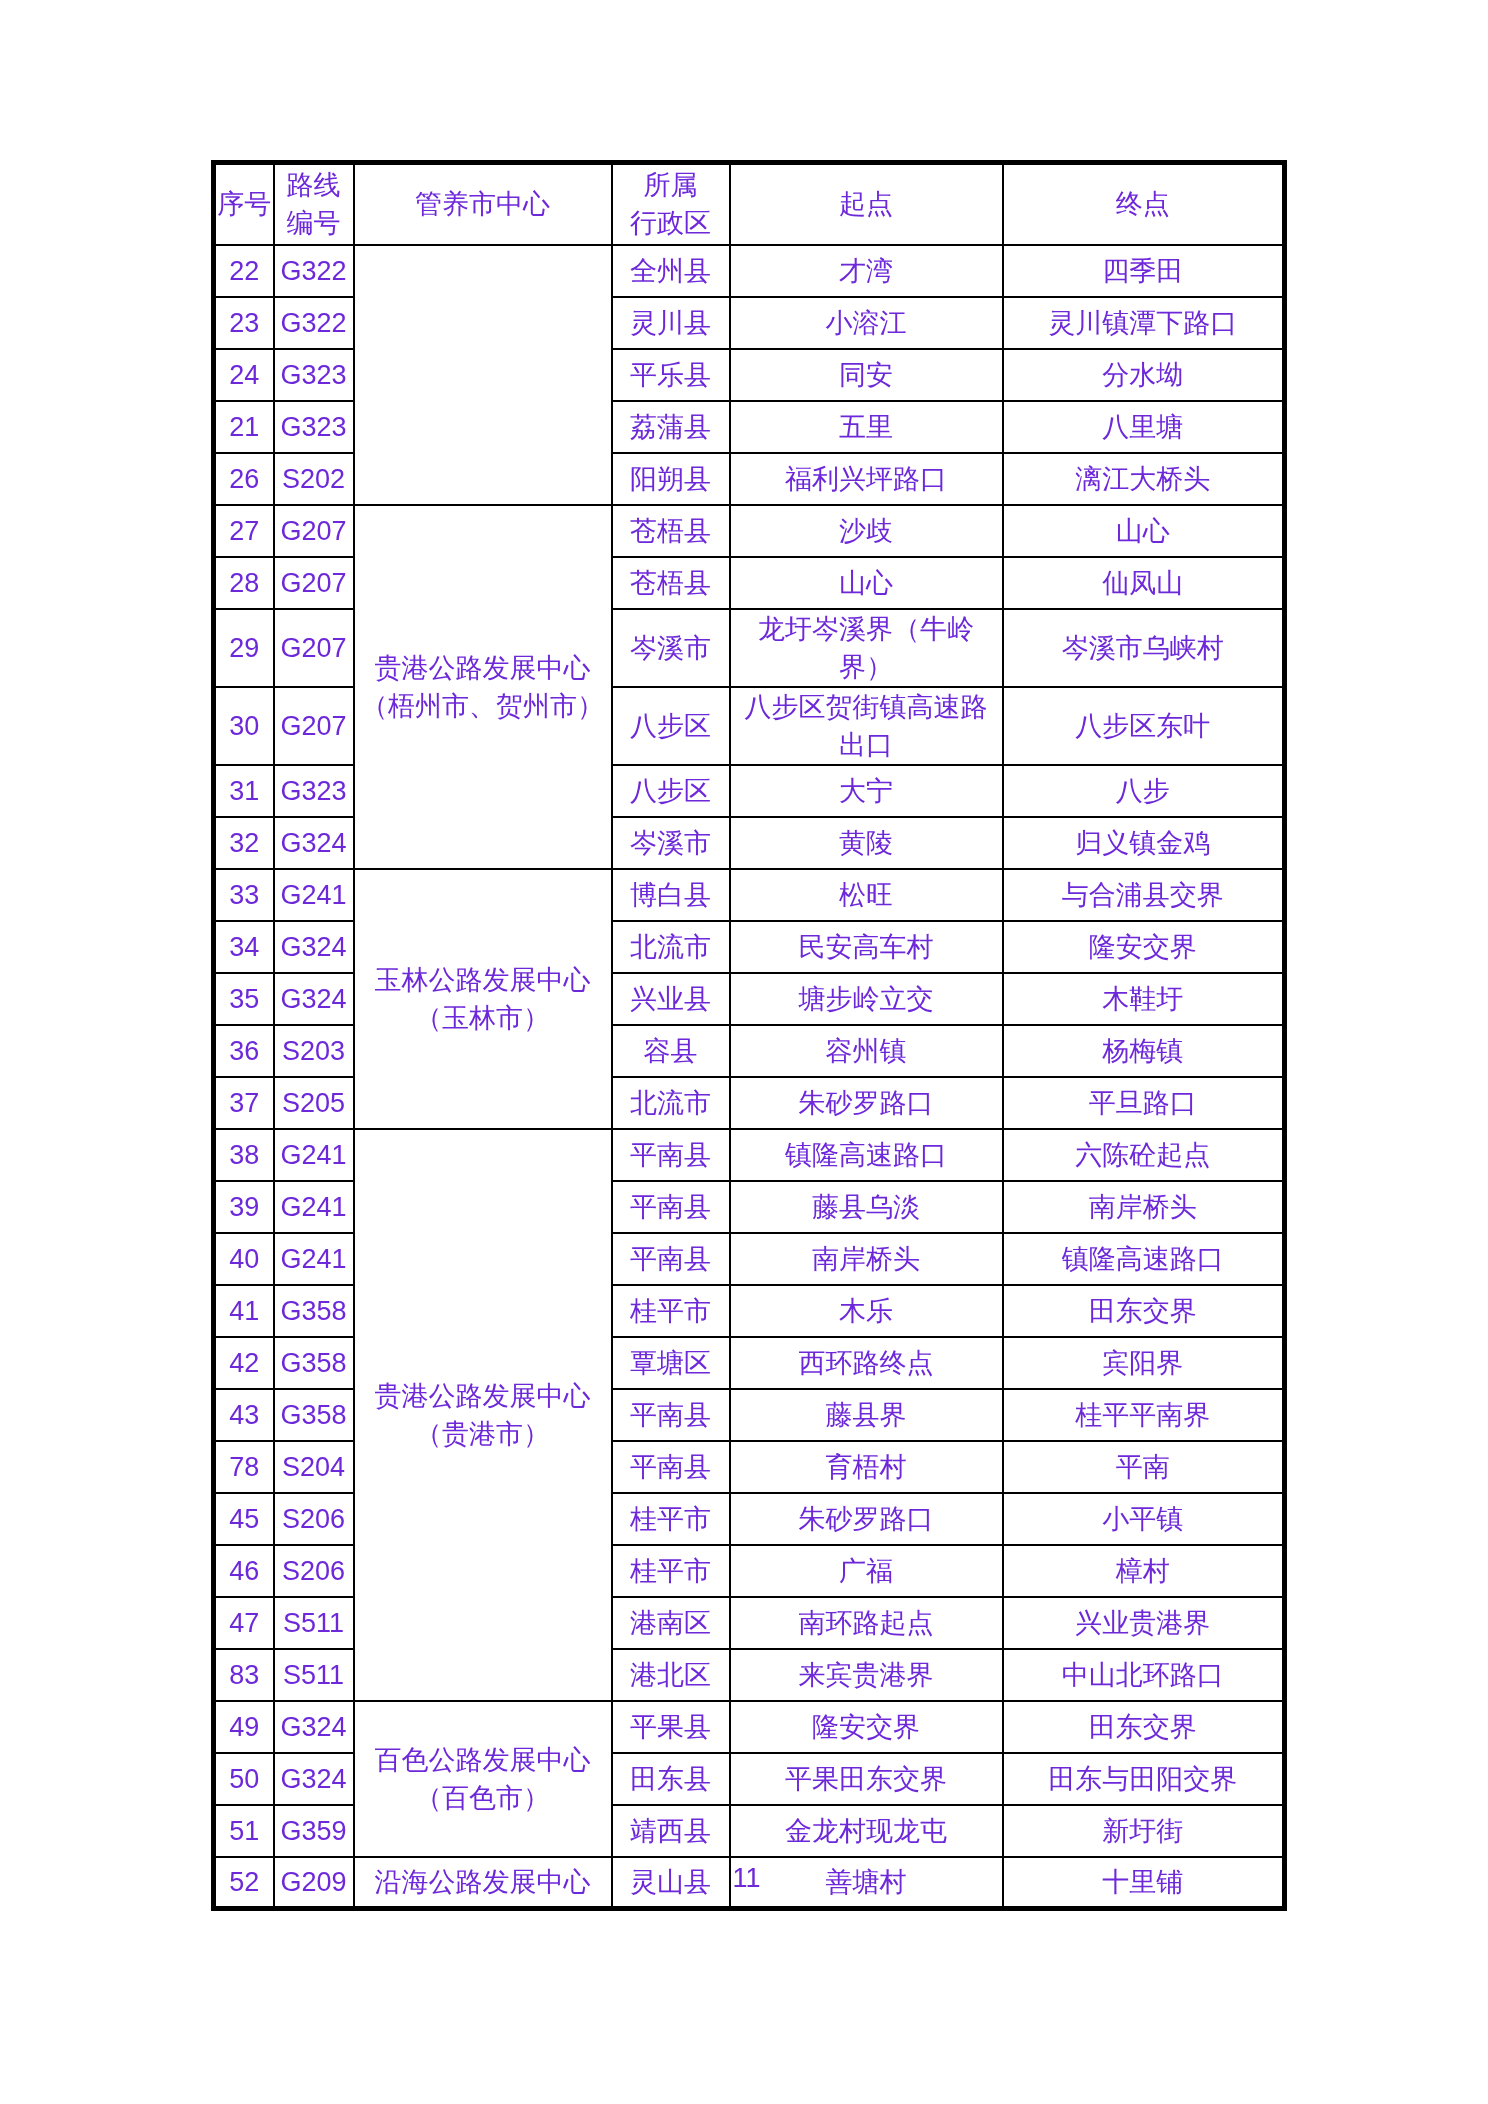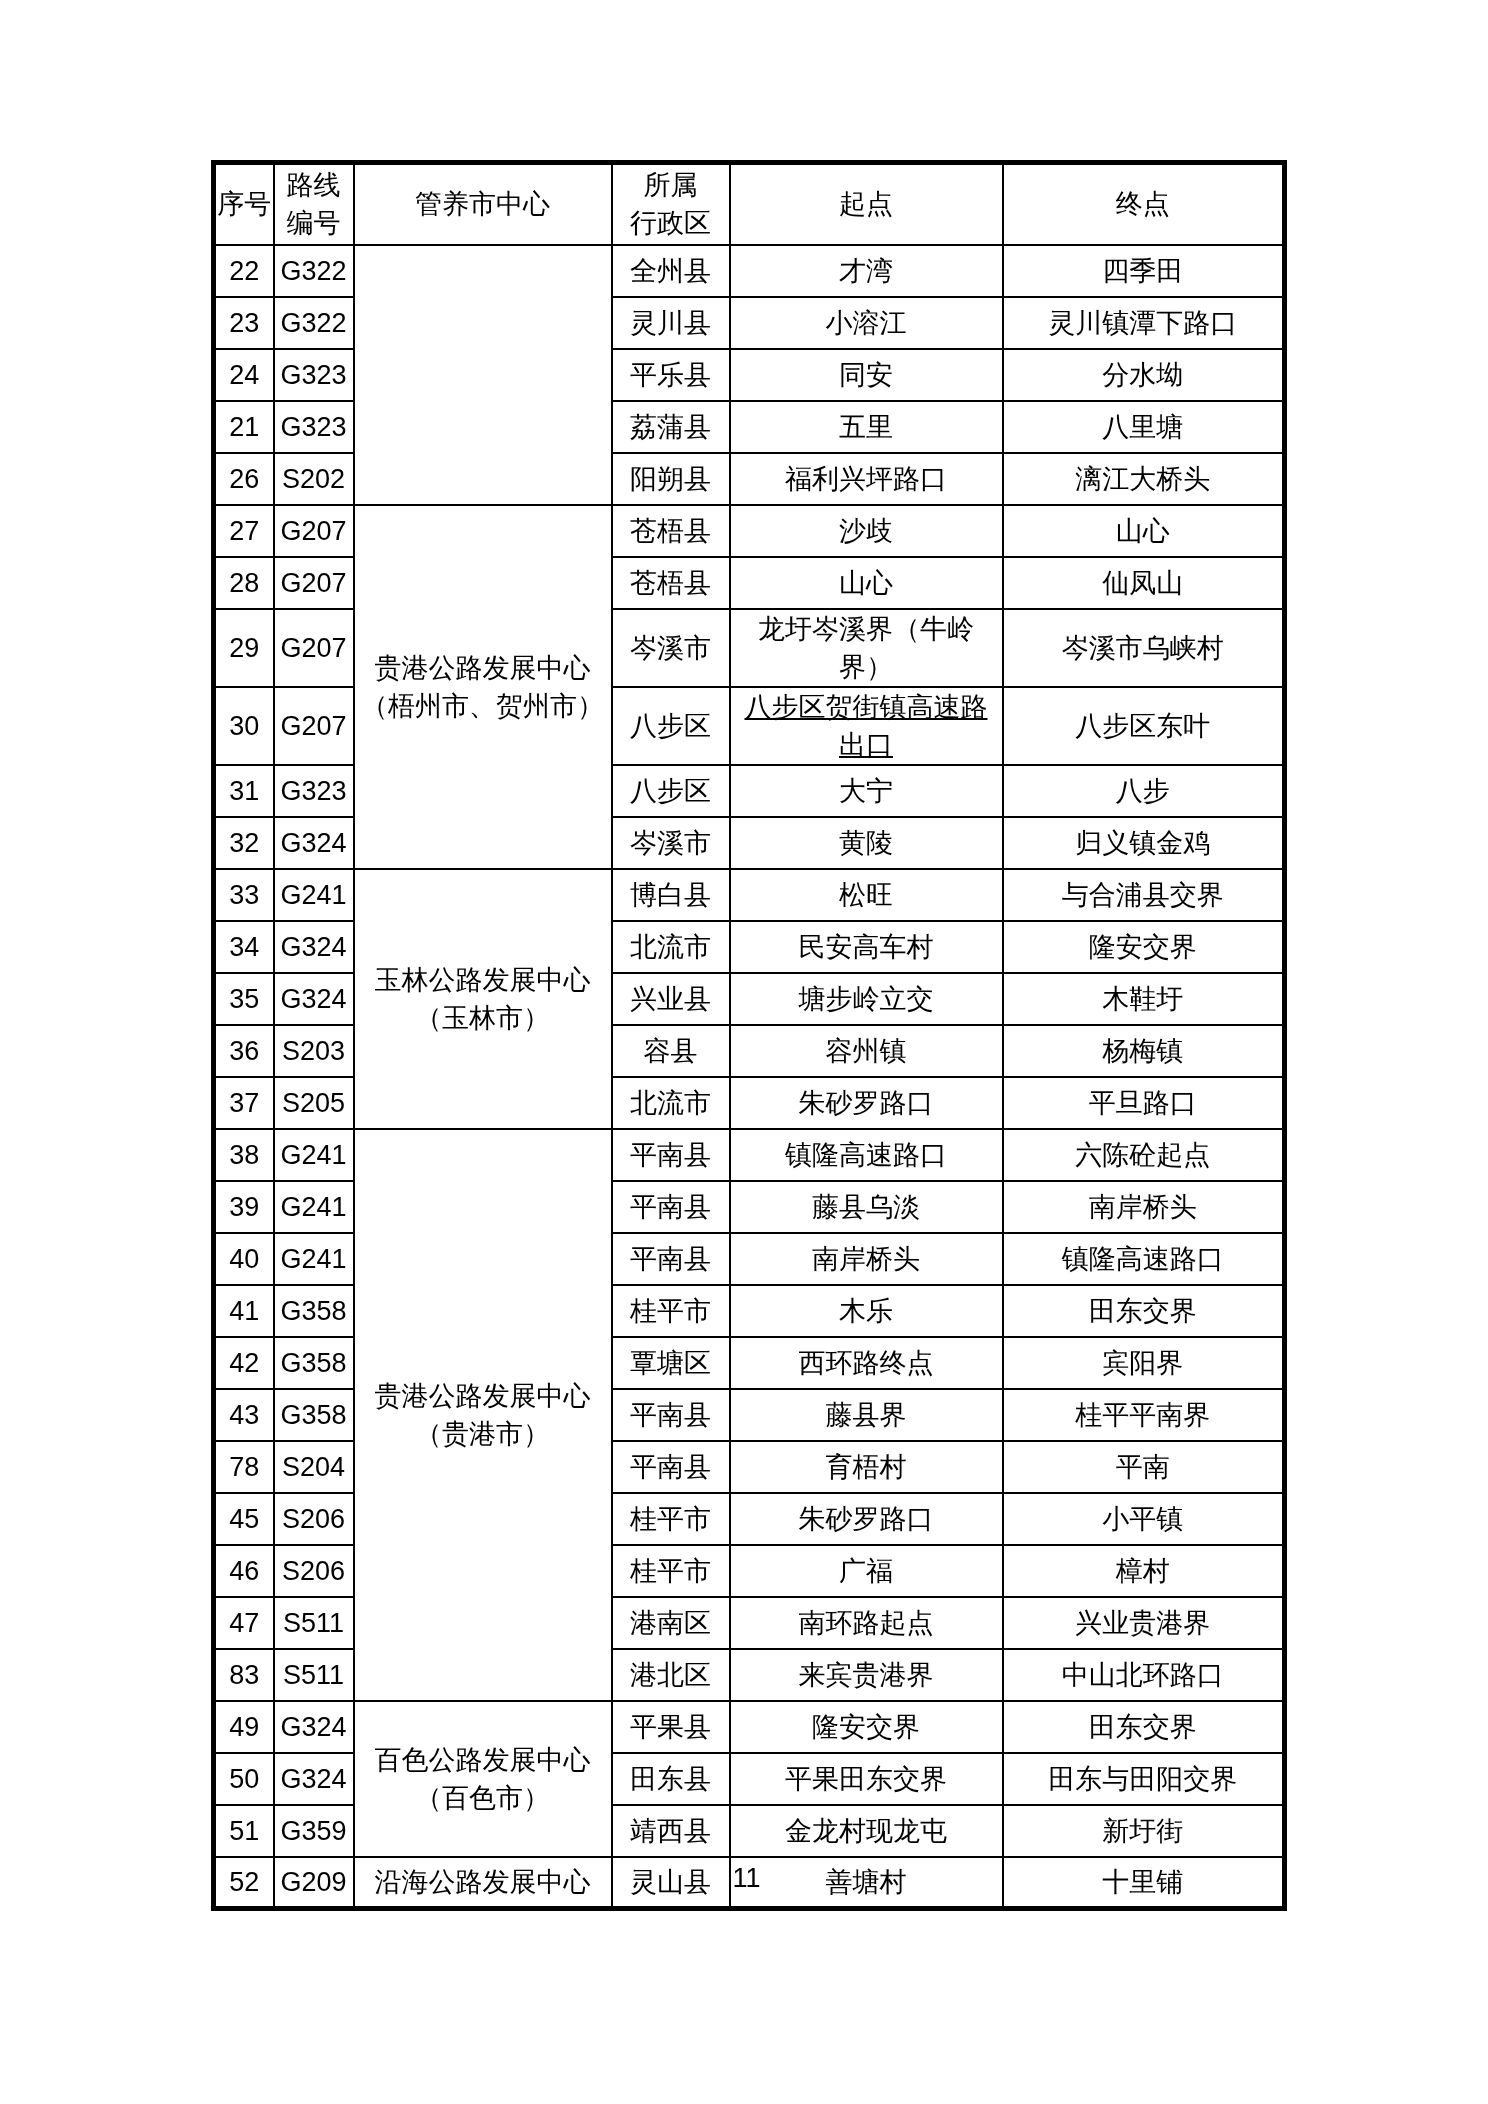--- a/index.html
+++ b/index.html
@@ -2,21 +2,21 @@
 <html><head>
 <meta charset="utf-8">
 <style>
   html,body { margin:0; padding:0; background:#e8e8e8; }
   .page {
     position:relative;
     width:1488px; height:2104px;
     background:#ffffff;
     margin:0 auto;
     font-family:"Liberation Sans", sans-serif;
-    color:#000000;
+    color:#6d28d9;
   }
   table.road-table {
     position:absolute;
     left:211px; top:160px;
     width:1071px;
     border-collapse:collapse;
     table-layout:fixed;
     border:5px solid #000;
   }
   .road-table th, .road-table td {
@@ -27,21 +27,21 @@
     font-size:27px;
     font-weight:normal;
     line-height:38px;
     white-space:pre-line;
     overflow:hidden;
   }
   .road-table thead tr { height:82px; }
   .road-table tbody tr { height:52px; }
   .road-table tbody tr.tall { height:78px; }
   .road-table td.cell-start, .road-table td.cell-end { padding:0 1px; }
-  .road-table tr.tall td.cell-start { padding:0 10px;text-decoration:underline; }
+  .road-table tr.tall td.cell-start { padding:0 10px; }
   .page-number {
     position:absolute;
     left:211px; top:1863px;
     width:1071px;
     text-align:center;
     font-size:27px;
   }
 </style>
 </head>
 <body>

